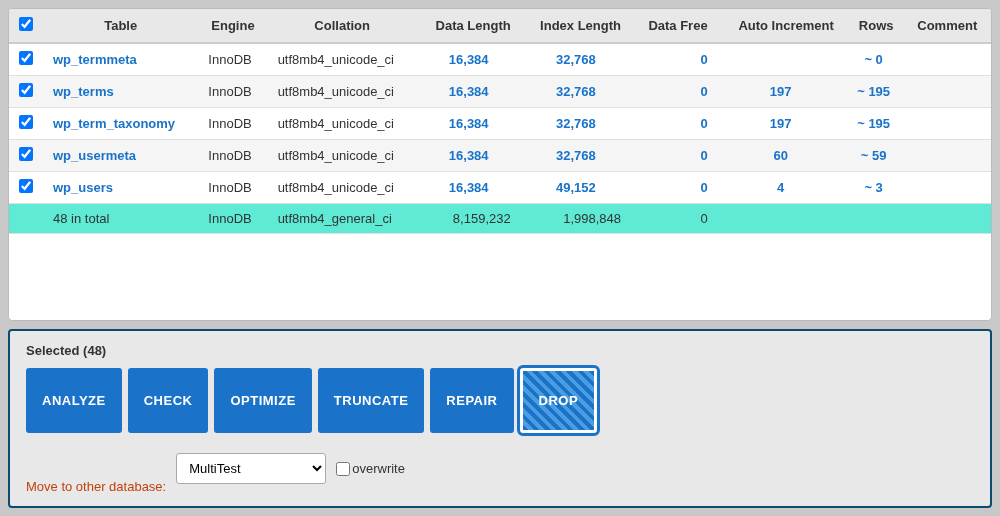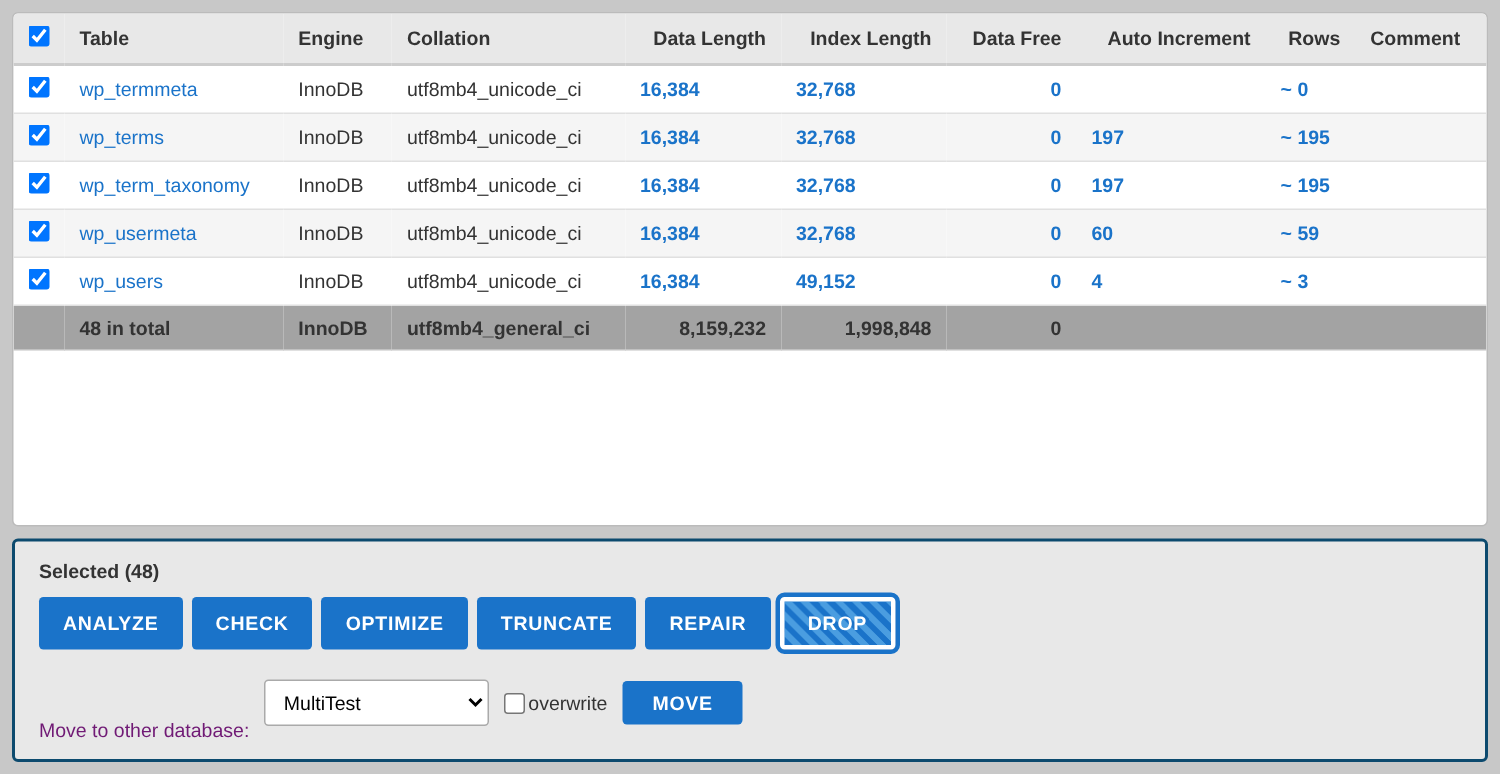--- a/index.html
+++ b/index.html
@@ -29,21 +29,21 @@
       border-collapse: collapse;
     }
 
     thead tr {
       background: #e8e8e8;
       border-bottom: 2px solid #ccc;
     }
 
     thead th {
       padding: 8px 10px;
-      text-align: left;
+      text-align: center;
       font-weight: bold;
       color: #333;
       white-space: nowrap;
     }
 
     thead th.num {
       text-align: right;
     }
 
     tbody tr {
@@ -58,41 +58,41 @@
       background: #fff;
     }
 
     tbody td {
       padding: 7px 10px;
       color: #333;
       white-space: nowrap;
     }
 
     tbody td.num {
-      text-align: left;
+      text-align: center;
       color: #1a73c9;
       font-weight: 600;
     }
 
     tbody td.zero {
       text-align: right;
       color: #1a73c9;
       font-weight: 600;
     }
 
     tbody td a {
       color: #1a73c9;
       text-decoration: none;
-      font-weight: 400;
+      font-weight: 700;
     }
 
     .total-row td {
-      font-weight: bold;
-      color: #333;
-      background: #a3a3a3;
+      font-weight: normal;
+      color: #333;
+      background: #5eead4;
     }
 
     .total-row td.total-num {
       text-align: right;
       color: #333;
     }
 
     .checkbox-col {
       width: 30px;
       text-align: center;
@@ -121,21 +121,21 @@
       color: #333;
     }
 
     .action-buttons {
       display: flex;
       gap: 6px;
       flex-wrap: wrap;
     }
 
     .btn {
-      padding: 7px 16px;
+      padding: 22px 16px;
       border: none;
       border-radius: 3px;
       font-size: 13px;
       font-weight: bold;
       cursor: pointer;
       color: #fff;
       background: #1a73c9;
       letter-spacing: 0.5px;
     }
 
@@ -153,21 +153,21 @@
       );
     }
 
     .move-row {
       display: flex;
       align-items: center;
       gap: 10px;
     }
 
     .move-label {
-      color: #701a75;
+      color: #c2410c;
       font-size: 13px;
       margin-top: 36px;
     }
 
     .db-select {
       padding: 6px 8px;
       font-size: 13px;
       border: 1px solid #aaa;
       border-radius: 3px;
       background: #fff;
@@ -331,15 +331,14 @@
   </div>
   <div class="move-row">
     <span class="move-label">Move to other database:</span>
     <select class="db-select">
       <option>MultiTest</option>
     </select>
     <div class="overwrite-check">
       <input type="checkbox" id="overwrite-cb" style="">
       <label for="overwrite-cb">overwrite</label>
     </div>
-    <button class="btn btn-move">MOVE</button>
   </div>
 </div>
 
 </body></html>

